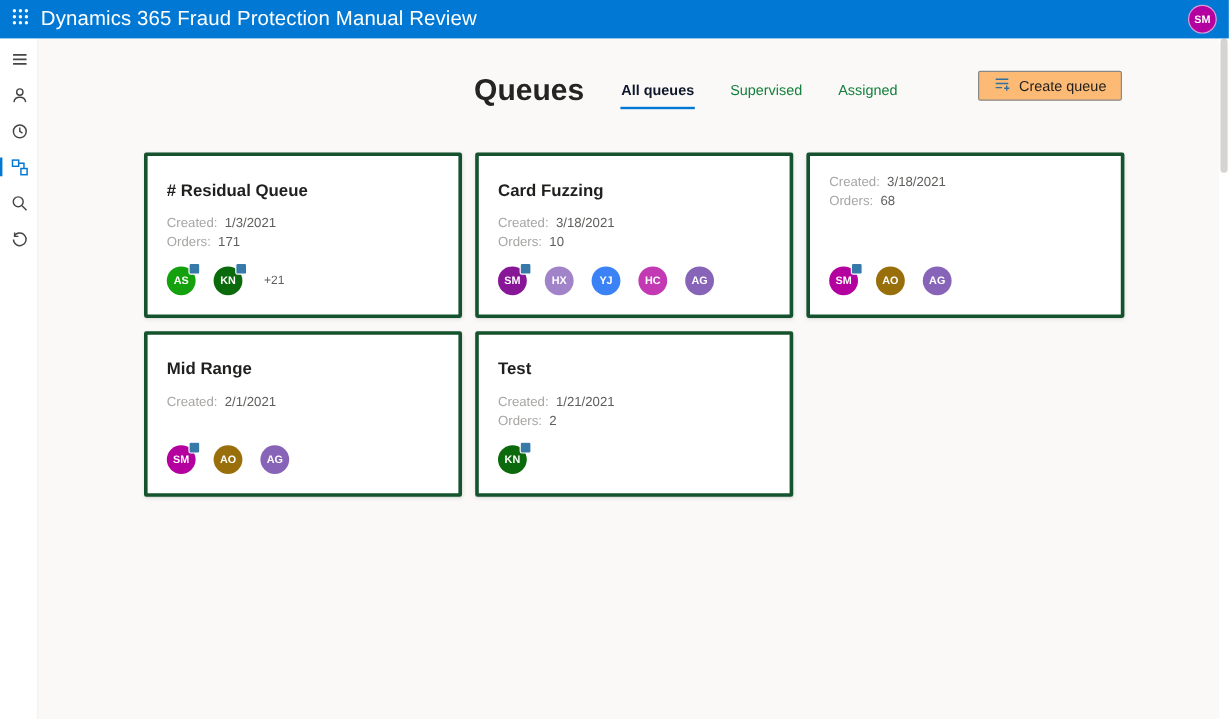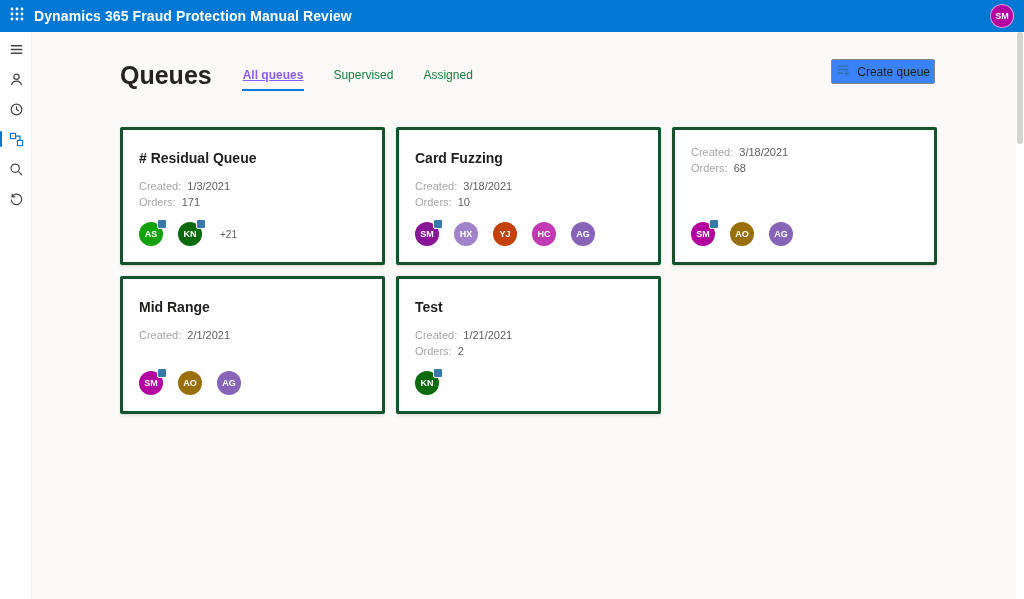--- a/index.html
+++ b/index.html
@@ -13,21 +13,21 @@
   
   .topbar {
     position:absolute; top:0; left:0; width:1024px; height:32px;
     background:#0078d4; color:#fff; display:flex; align-items:center;
     z-index:10;
   }
   .waffle-btn {
     width:34px; height:32px; display:flex; align-items:center; justify-content:center;
     cursor:pointer;
   }
-  .topbar-title { font-size:14px; font-weight:700; letter-spacing:.1px; }
+  .topbar-title { font-size:17px; font-weight:400; letter-spacing:.1px; }
   .topbar-spacer { flex:1; }
   .topbar-avatar {
     width:24px; height:24px; border-radius:50%; margin-right:10px;
     display:flex; align-items:center; justify-content:center;
     font-size:9px; font-weight:700; color:#fff; cursor:pointer;
     border:1px solid rgba(255,255,255,.6);
   }
 
   
   .sidebar {
@@ -45,35 +45,35 @@
   .side-item.active::before {
     content:""; position:absolute; left:0; top:7px; bottom:7px; width:2px;
     background:#0078d4; border-radius:1px;
   }
 
   
   .main { position:absolute; left:32px; top:32px; right:0; bottom:0; }
 
   .page-header {
     position:relative; padding:26px 0 0 88px;
-    display:flex; align-items:center;
+    display:flex; align-items:center;justify-content:center;
   }
   .page-title { font-size:25px; font-weight:700; color:#252423; margin:0; line-height:30px; }
   .tabs { display:flex; gap:28px; margin-left:30px; margin-top:8px; }
   .tab {
     font-size:12px; color:#15803d; padding:2px 1px 7px;
     border-bottom:2px solid transparent; cursor:pointer; white-space:nowrap;
   }
-  .tab.active { color:#8b5cf6; font-weight:700; border-bottom-color:#0078d4;text-decoration:underline; }
+  .tab.active { color:#0f172a; font-weight:700; border-bottom-color:#0078d4; }
 
   .create-btn {
     position:absolute; top:27px; right:89px; height:25px;
     display:flex; align-items:center; gap:7px;
-    background:#3b82f6; border:1px solid #8a8886; border-radius:2px;
-    padding:0 4px; font-size:12px; color:#201f1e; cursor:pointer;
+    background:#fdba74; border:1px solid #8a8886; border-radius:2px;
+    padding:0 12px; font-size:12px; color:#201f1e; cursor:pointer;
     font-family:"Liberation Sans", sans-serif;
   }
 
   
   .cards {
     margin:36px 0 0 88px;
     display:grid; grid-template-columns:repeat(3,265px);
     column-gap:11px; row-gap:11px;
   }
   .card {
@@ -242,21 +242,21 @@
         <span class="meta-value">10</span>
       </div>
       <div class="avatars">
         <div class="avatar" style="background-color: rgb(136, 23, 152);">
           <span>SM</span>
           <span class="badge"></span>
         </div>
         <div class="avatar" style="background-color: rgb(160, 131, 201);">
           <span>HX</span>
         </div>
-        <div class="avatar" style="background-color: #c2410c;">
+        <div class="avatar" style="background-color: #3b82f6;">
           <span>YJ</span>
         </div>
         <div class="avatar" style="background-color: rgb(194, 57, 179);">
           <span>HC</span>
         </div>
         <div class="avatar" style="background-color: rgb(135, 100, 184);">
           <span>AG</span>
         </div>
       </div>
     </div>

